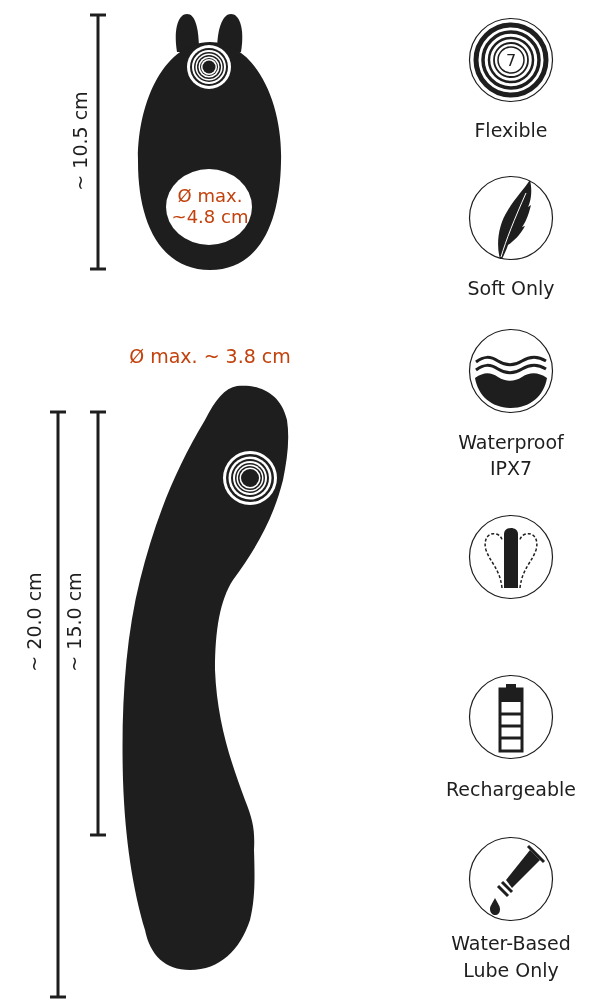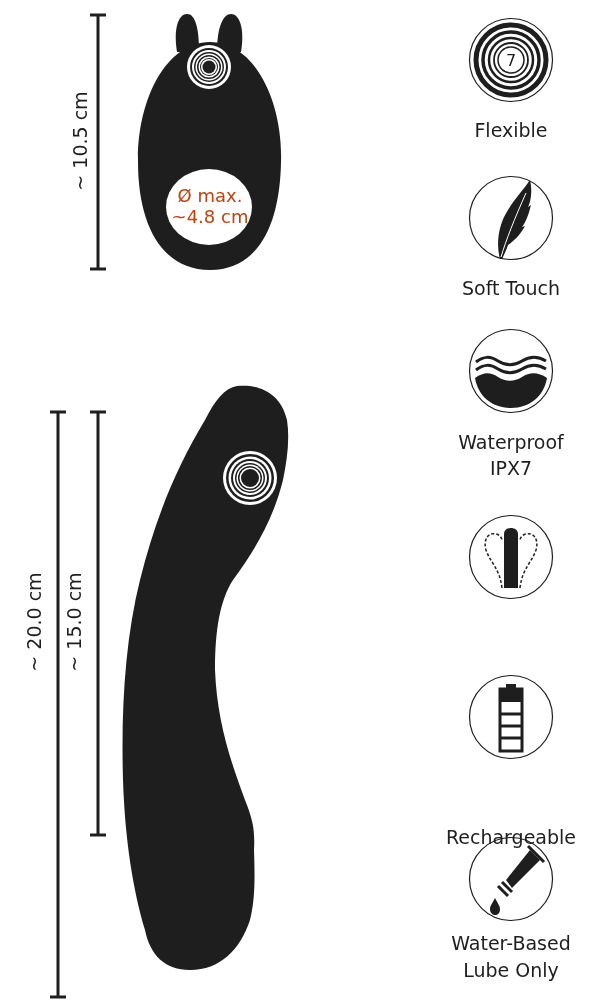--- a/index.html
+++ b/index.html
@@ -43,20 +43,21 @@
     <circle cx="74" cy="55" r="10.5" fill="#ffffff"></circle>
     <circle cx="74" cy="55" r="9" fill="#1e1e1e"></circle>
     <circle cx="74" cy="55" r="8" fill="#ffffff"></circle>
     <circle cx="74" cy="55" r="6.5" fill="#1e1e1e"></circle>
   </svg>
   <div class="label" style="left:160px;top:183px;width:100px;font-size:18px;">Ø max.</div>
   <div class="label" style="left:160px;top:204px;width:100px;font-size:18px;">~4.8 cm</div>
 </div>
 
 <div class="abs" style="left:0;top:330px;width:420px;height:670px;">
+  <div class="label" style="left:110px;top:14px;width:200px;">Ø max. ~ 3.8 cm</div>
 
   <svg class="abs" style="left:48px;top:80px;" width="20" height="260px">
   </svg>
   <svg class="abs" style="left:48px;top:80px;" width="20" height="590" viewBox="0 0 20 590">
     <line x1="10" y1="2" x2="10" y2="588" stroke="#1e1e1e" stroke-width="3"></line>
     <line x1="2" y1="2" x2="18" y2="2" stroke="#1e1e1e" stroke-width="3"></line>
     <line x1="2" y1="587" x2="18" y2="587" stroke="#1e1e1e" stroke-width="3"></line>
   </svg>
   <div class="vtext" style="left:-26px;top:279px;width:120px;height:26px;line-height:26px;">~ 20.0 cm</div>
 
@@ -103,21 +104,21 @@
     </svg>
     <div class="feat-label" style="left:0;top:118px;">Flexible</div>
   </div>
 
   <div class="abs" style="left:0;top:160px;width:170px;height:160px;">
     <svg class="feat-circle" style="left:42px;top:15px;" viewBox="0 0 86 86">
       <circle cx="43" cy="43" r="41.5" fill="none" stroke="#1e1e1e" stroke-width="1.2"></circle>
       <path d="M32 84 C28 70 30 50 40 35 C48 22 56 14 62 5 C65 18 62 28 60 32 L63 30 C60 42 57 48 54 52 L57 51 C52 60 46 66 40 70 C38 76 36 80 34 84 Z" fill="#1e1e1e"></path>
       <path d="M33 82 C38 65 46 45 58 18" stroke="#ffffff" stroke-width="1" fill="none"></path>
     </svg>
-    <div class="feat-label" style="left:0;top:116px;">Soft Touch</div>
+    <div class="feat-label" style="left:0;top:116px;">Soft Only</div>
   </div>
 
   <div class="abs" style="left:0;top:320px;width:170px;height:180px;">
     <svg class="feat-circle" style="left:42px;top:8px;" viewBox="0 0 86 86">
       <circle cx="43" cy="43" r="41.5" fill="none" stroke="#1e1e1e" stroke-width="1.2"></circle>
       <path d="M8 34 C16 28 22 28 30 33 C38 38 46 38 54 33 C62 28 70 28 78 33" stroke="#1e1e1e" stroke-width="3" fill="none"></path>
       <path d="M8 42 C16 36 22 36 30 41 C38 46 46 46 54 41 C62 36 70 36 78 41" stroke="#1e1e1e" stroke-width="3" fill="none"></path>
       <path d="M7 50 C16 44 22 44 30 49 C38 54 46 54 54 49 C62 44 70 44 79 50 C76 68 62 80 43 80 C24 80 10 68 7 50 Z" fill="#1e1e1e"></path>
     </svg>
     <div class="feat-label" style="left:0;top:110px;">Waterproof</div>
@@ -136,21 +137,21 @@
   <div class="abs" style="left:0;top:660px;width:170px;height:160px;">
     <svg class="feat-circle" style="left:42px;top:14px;" viewBox="0 0 86 86">
       <circle cx="43" cy="43" r="41.5" fill="none" stroke="#1e1e1e" stroke-width="1.2"></circle>
       <rect x="38" y="10" width="10" height="5" fill="#1e1e1e"></rect>
       <rect x="32" y="15" width="22" height="62" fill="none" stroke="#1e1e1e" stroke-width="3"></rect>
       <rect x="32" y="15" width="22" height="13" fill="#1e1e1e"></rect>
       <line x1="32" y1="40" x2="54" y2="40" stroke="#1e1e1e" stroke-width="3"></line>
       <line x1="32" y1="52" x2="54" y2="52" stroke="#1e1e1e" stroke-width="3"></line>
       <line x1="32" y1="64" x2="54" y2="64" stroke="#1e1e1e" stroke-width="3"></line>
     </svg>
-    <div class="feat-label" style="left:0;top:117px;margin-top:48px;">Rechargeable</div>
+    <div class="feat-label" style="left:0;top:117px;">Rechargeable</div>
   </div>
 
   <div class="abs" style="left:0;top:820px;width:170px;height:180px;">
     <svg class="feat-circle" style="left:42px;top:16px;" viewBox="0 0 86 86">
       <circle cx="43" cy="43" r="41.5" fill="none" stroke="#1e1e1e" stroke-width="1.2"></circle>
       <path d="M38 44 L62 14 L72 24 L44 52 Z" fill="#1e1e1e"></path>
       <path d="M60 10 L76 26" stroke="#1e1e1e" stroke-width="3"></path>
       <path d="M34 46 L44 56" stroke="#1e1e1e" stroke-width="3"></path>
       <path d="M30 50 L40 60" stroke="#1e1e1e" stroke-width="3"></path>
       <path d="M27 62 C24 68 22 70 22 73 C22 77 25 79 27 79 C30 79 32 77 32 73 C32 70 30 68 27 62 Z" fill="#1e1e1e"></path>

